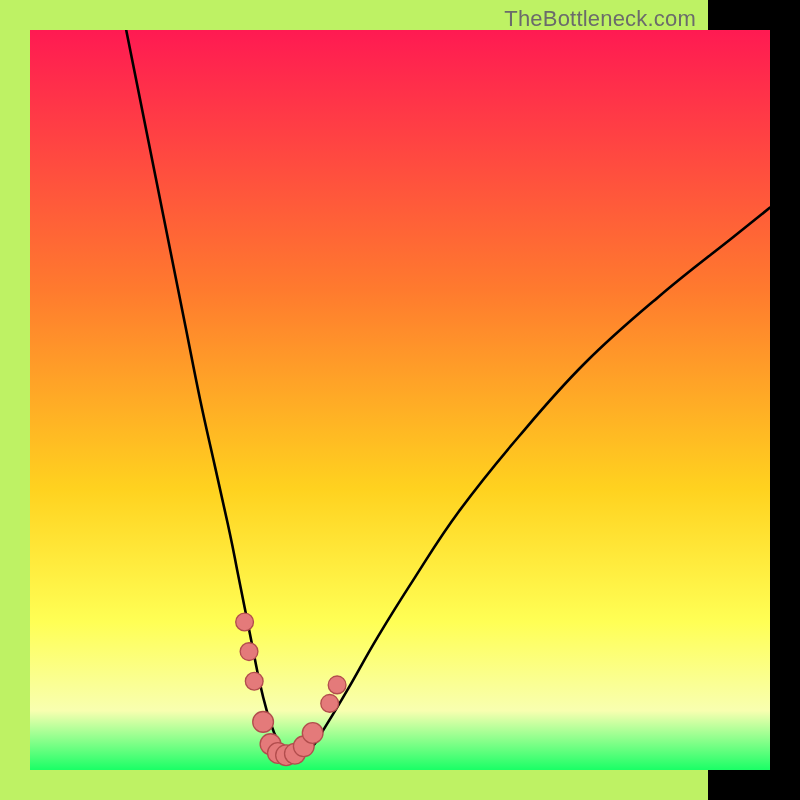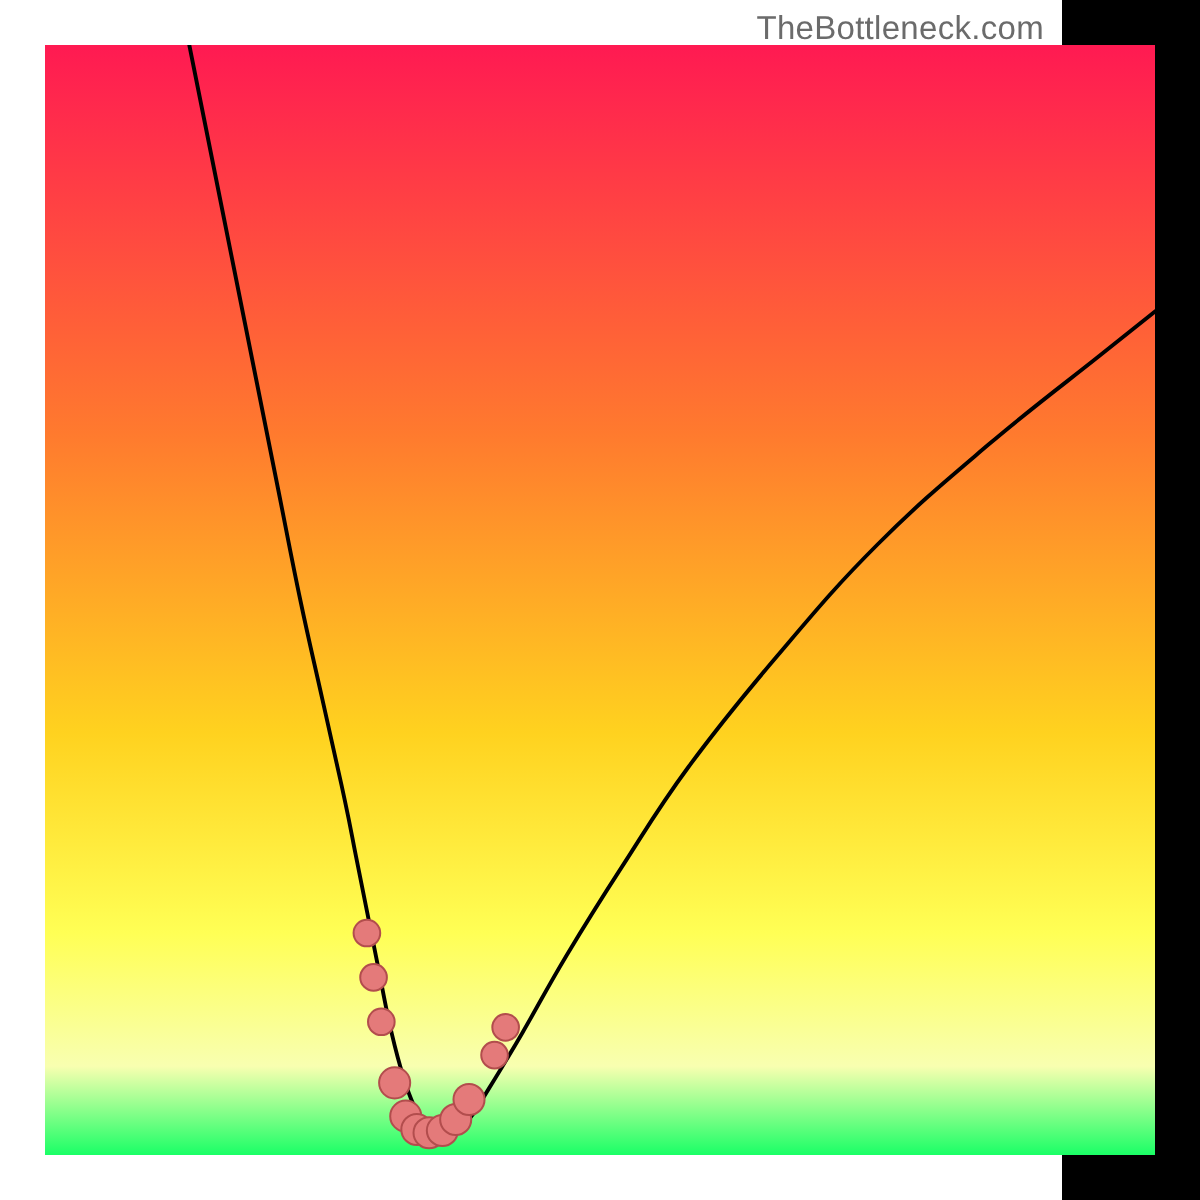--- a/index.html
+++ b/index.html
@@ -8,21 +8,21 @@
     background: #000;
     width: 800px;
     height: 800px;
     overflow: hidden;
     font-family: Arial, Helvetica, sans-serif;
   }
   .frame {
     position: relative;
     width: 708px;
     height: 800px;
-    background: #ffffff;
+    background: #bef264;
   }
   .watermark {
     position: absolute;
     top: 6px;
     right: 12px;
     color: #6b6b6b;
     font-size: 22px;
     font-weight: 400;
     letter-spacing: 0.2px;
     z-index: 10;

